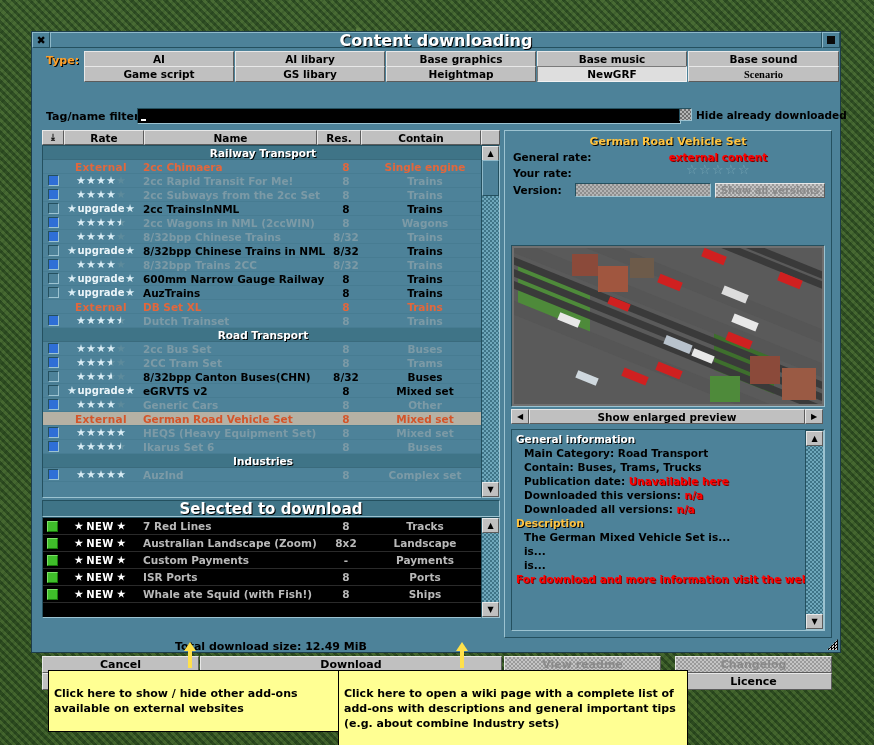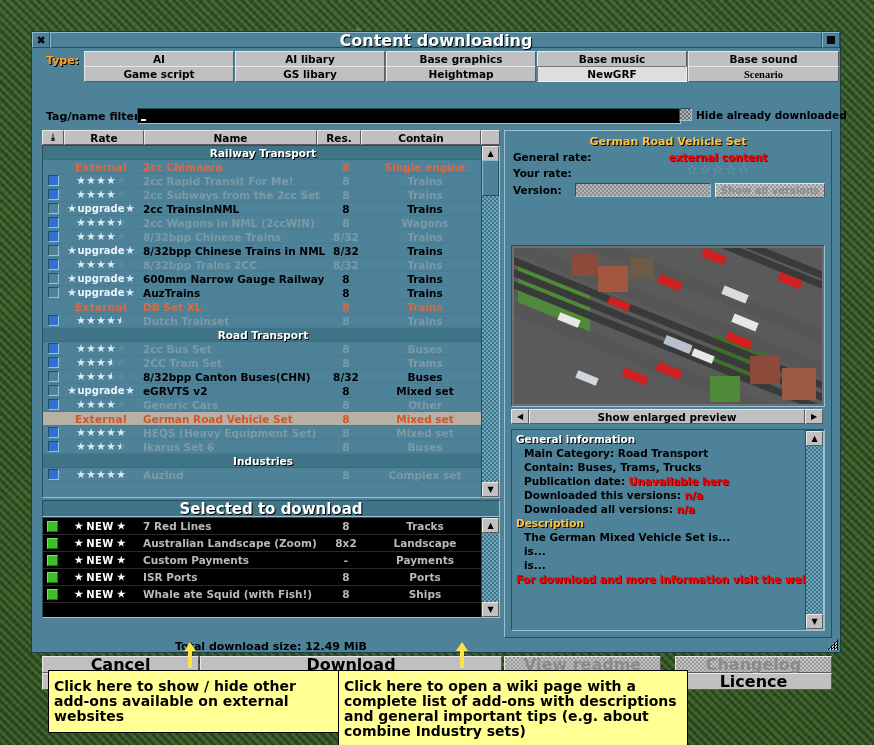--- a/index.html
+++ b/index.html
@@ -183,31 +183,31 @@
   .iline{color:#000;font-weight:bold;font-size:10.5px;line-height:14px;padding-left:8px;white-space:nowrap;}
   .iline .rd{color:#ff0000;text-shadow:1px 1px 0 #7a0000;}
   .iline.red{color:#ff0000;text-shadow:1px 1px 0 #7a0000;padding-left:0;}
   .info-vsb{position:absolute;right:0;top:0;width:17px;height:198px;
        border-top:1px solid #24505f;border-left:1px solid #24505f;border-right:1px solid #9cc3d1;border-bottom:1px solid #9cc3d1;
        background:repeating-conic-gradient(#3f7487 0 25%, #6ea7bb 0 50%) 0 0/4px 4px;}
 
   
   .totalsize{position:absolute;left:10px;top:592px;width:458px;text-align:center;color:#000;font-weight:bold;font-size:11px;}
   .btn{height:15px;background:#c0c0c0;border-top:1px solid #e8e8e8;border-left:1px solid #e8e8e8;border-right:1px solid #5c5c5c;border-bottom:1px solid #5c5c5c;
-       display:flex;align-items:center;justify-content:center;color:#000;font-weight:bold;font-size:16px;cursor:pointer;position:absolute;}
+       display:flex;align-items:center;justify-content:center;color:#000;font-weight:bold;font-size:11px;cursor:pointer;position:absolute;}
   .btn.disabled{background:repeating-conic-gradient(#c4c4c4 0 25%, #9a9a9a 0 50%) 0 0/4px 4px;color:#8a8a8a;cursor:default;}
   .btn.redbtn{background:#e00000;border-top:1px solid #ff5a5a;border-left:1px solid #ff5a5a;border-right:1px solid #8c0000;border-bottom:1px solid #8c0000;color:#fff;text-shadow:1px 1px 0 #600;}
 
   .resizer{position:absolute;right:2px;bottom:2px;width:11px;height:11px;
            background:repeating-conic-gradient(#000 0 25%, #c9c9c9 0 50%) 0 0/3px 3px;
            clip-path:polygon(100% 0,100% 100%,0 100%);cursor:nwse-resize;}
 
   
-  .callout{position:absolute;background:#ffff93;border:1px solid #000;color:#000;font-weight:bold;font-size:14px;
-           padding:8px 5px;line-height:15px;}
+  .callout{position:absolute;background:#ffff93;border:1px solid #000;color:#000;font-weight:bold;font-size:11px;
+           padding:15px 5px;line-height:15px;}
   .arrow{position:absolute;width:0;height:0;}
   .arrow i{position:absolute;left:-2px;top:0;width:4px;height:18px;background:#ffe14a;}
   .arrow b{position:absolute;left:-6px;top:-8px;width:0;height:0;border-left:6px solid transparent;border-right:6px solid transparent;border-bottom:9px solid #ffe14a;}
 </style>
 </head>
 <body>
 
 <div id="desktop"></div>
 
 <div class="win">

